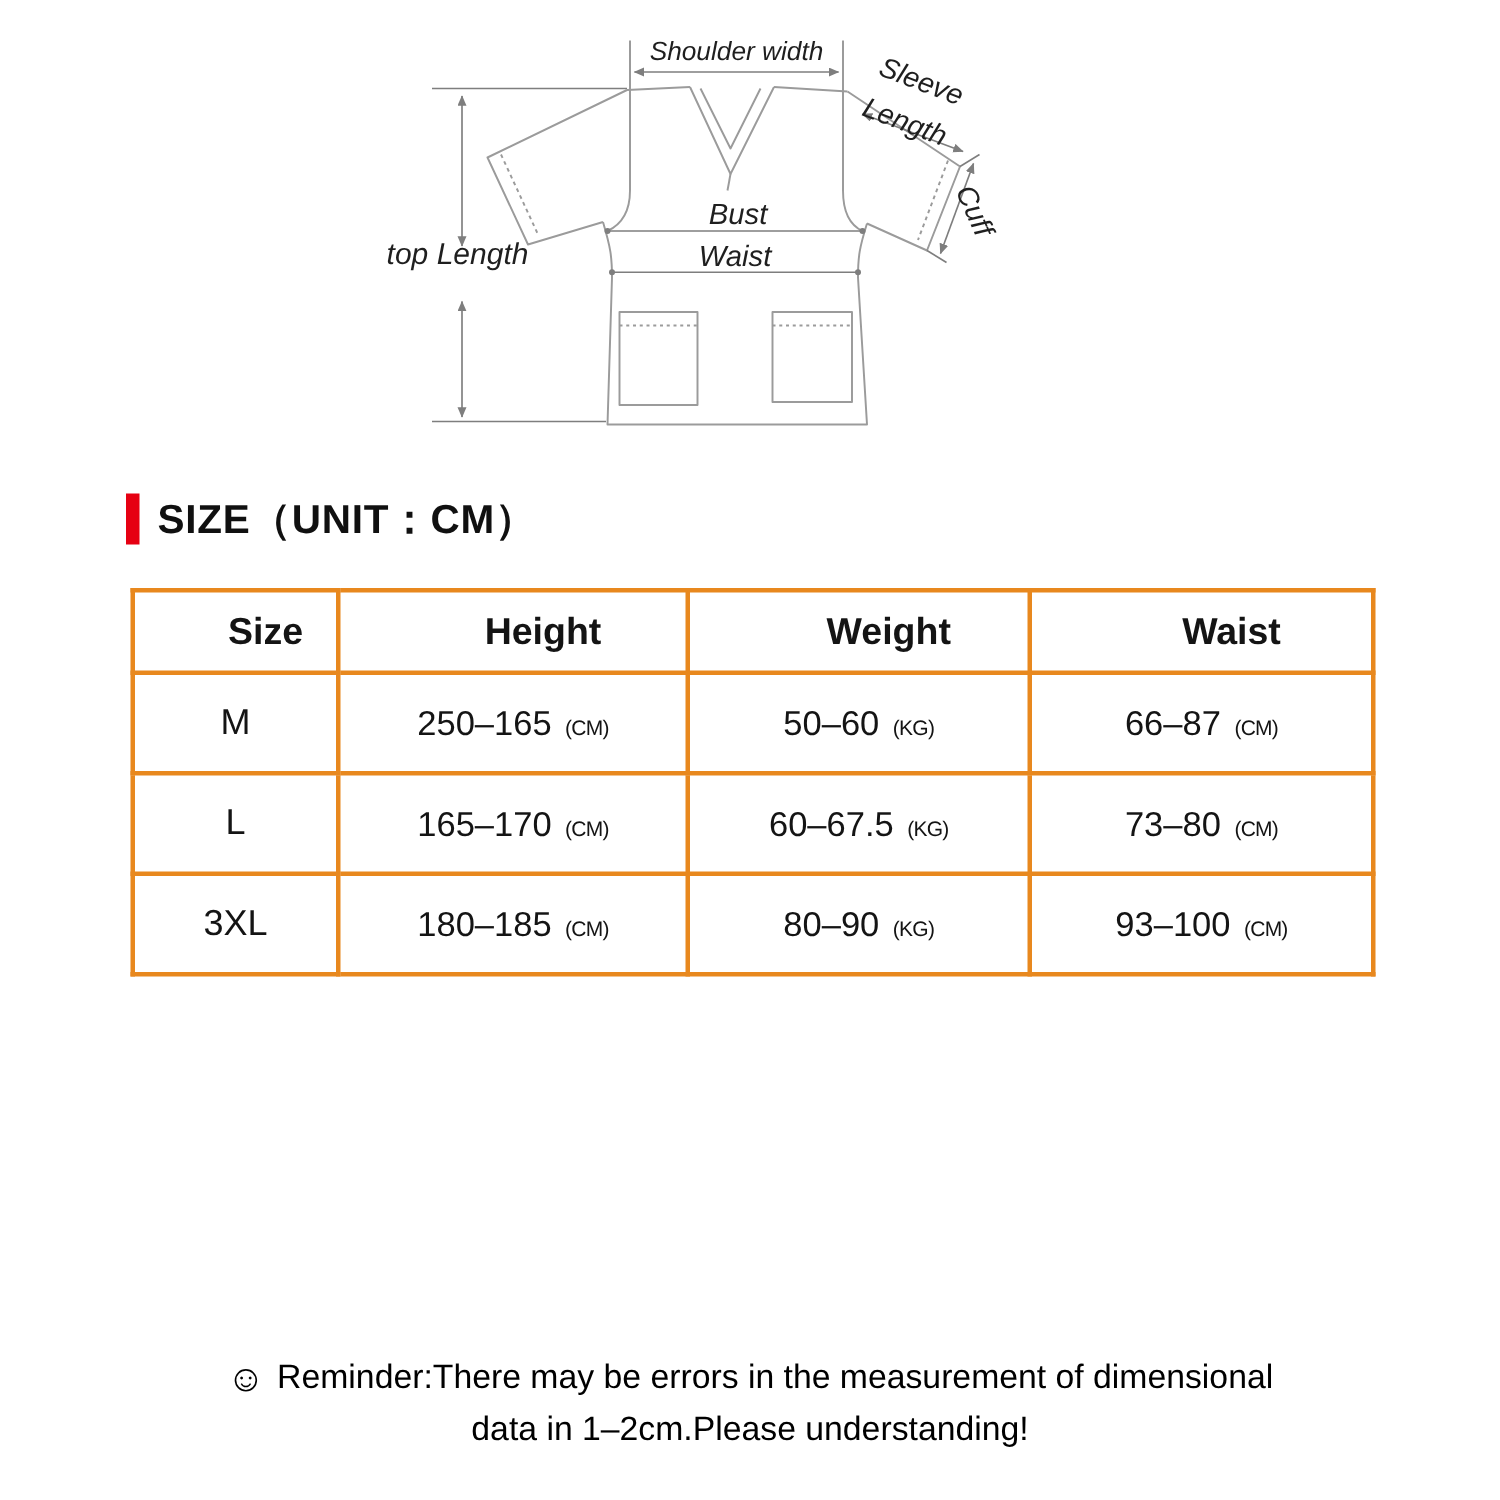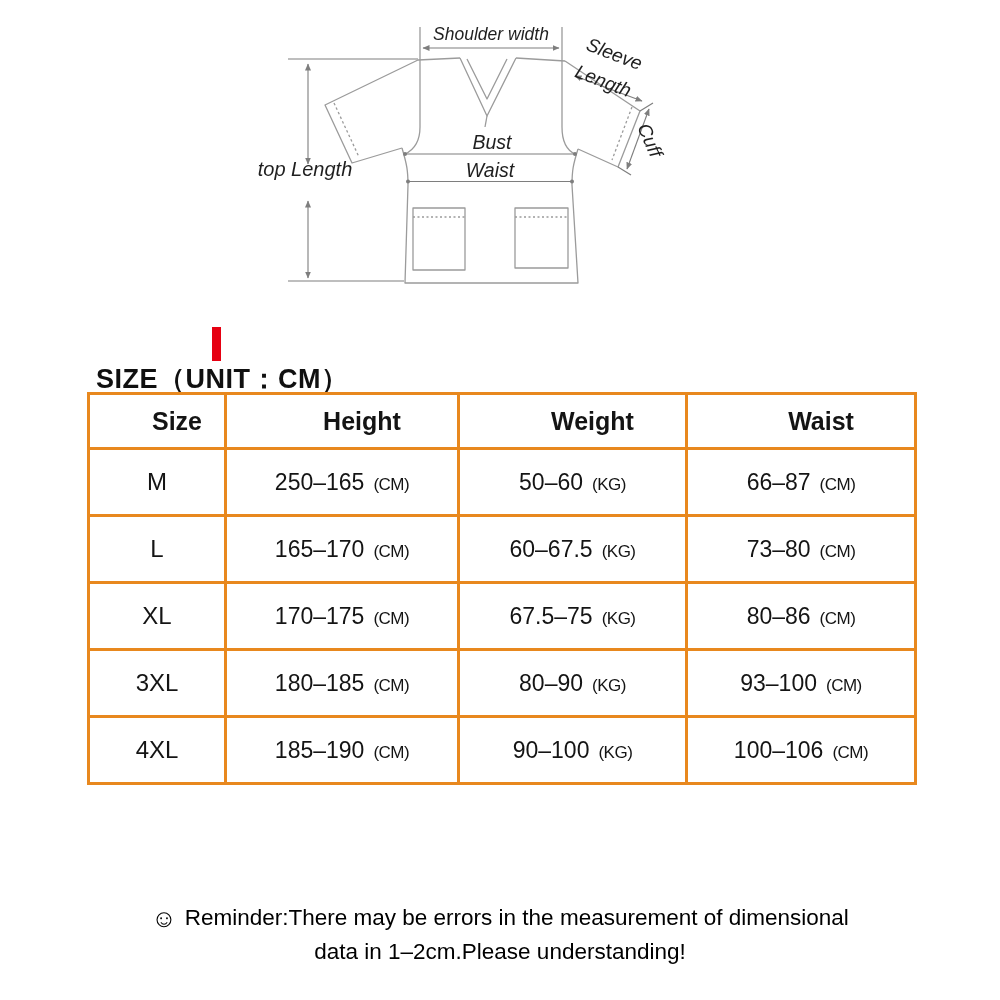--- a/index.html
+++ b/index.html
@@ -6,36 +6,36 @@
   body{
     width:1000px;height:1000px;background:#ffffff;position:relative;
     font-family:"Liberation Sans", sans-serif;color:#111;
     overflow:hidden;
   }
   
   .diagram-wrap{position:absolute;left:240px;top:15px;width:470px;height:295px;font-style:italic;}
   .diagram-wrap svg{display:block;}
   .dim-text{fill:#1f1f1f;}
   
-  .size-heading{position:absolute;left:84px;top:327px;display:flex;align-items:center;height:38px;flex-direction:column;}
+  .size-heading{position:absolute;left:84px;top:327px;display:flex;align-items:center;height:38px;}
   .red-bar{width:9px;height:34px;background:#e60012;flex:0 0 auto;}
   .size-heading h1{font-size:27px;font-weight:bold;margin:0 0 0 12px;color:#101010;letter-spacing:.5px;white-space:nowrap;}
   
   table.size-table{
     position:absolute;left:87px;top:392px;width:827px;
     border-collapse:collapse;table-layout:fixed;background:#fff;
   }
   .size-table th,.size-table td{
     border:3px solid #e8881e;text-align:center;vertical-align:middle;
     padding:0;color:#141414;background:#fff;
   }
   .size-table th{height:52px;font-size:25px;font-weight:bold;padding-left:40px;}
   .size-table td{height:64px;font-size:23px;font-weight:normal;}
   .size-table td.size-col{font-size:24px;}
-  .size-table .unit{font-size:17px;margin-left:9px;letter-spacing:-0.5px;}
+  .size-table .unit{font-size:14px;margin-left:9px;letter-spacing:-0.5px;}
   
   .reminder{position:absolute;left:0;top:901px;width:1000px;text-align:center;color:#000000;font-size:22.5px;}
   .reminder p{margin:0;line-height:33px;}
   .smiley{font-size:25px;margin-right:8px;vertical-align:-2px;}
 </style>
 </head>
 <body>
 
 <div class="diagram-wrap">
   <svg viewBox="0 0 470 295" width="470" height="295">
@@ -136,36 +136,24 @@
       <td><span>50–60</span><span class="unit">(KG)</span></td>
       <td><span>66–87</span><span class="unit">(CM)</span></td>
     </tr>
     <tr>
       <td class="size-col"><span>L</span></td>
       <td><span>165–170</span><span class="unit">(CM)</span></td>
       <td><span>60–67.5</span><span class="unit">(KG)</span></td>
       <td><span>73–80</span><span class="unit">(CM)</span></td>
     </tr>
     <tr>
-      <td class="size-col"><span>XL</span></td>
-      <td><span>170–175</span><span class="unit">(CM)</span></td>
-      <td><span>67.5–75</span><span class="unit">(KG)</span></td>
-      <td><span>80–86</span><span class="unit">(CM)</span></td>
-    </tr>
-    <tr>
       <td class="size-col"><span>3XL</span></td>
       <td><span>180–185</span><span class="unit">(CM)</span></td>
       <td><span>80–90</span><span class="unit">(KG)</span></td>
       <td><span>93–100</span><span class="unit">(CM)</span></td>
-    </tr>
-    <tr>
-      <td class="size-col"><span>4XL</span></td>
-      <td><span>185–190</span><span class="unit">(CM)</span></td>
-      <td><span>90–100</span><span class="unit">(KG)</span></td>
-      <td><span>100–106</span><span class="unit">(CM)</span></td>
     </tr>
   </tbody>
 </table>
 
 <div class="reminder">
   <p><span class="smiley">☺</span><span>Reminder:There may be errors in the measurement of dimensional</span></p>
   <p>data in 1–2cm.Please understanding!</p>
 </div>
 
 </body></html>

